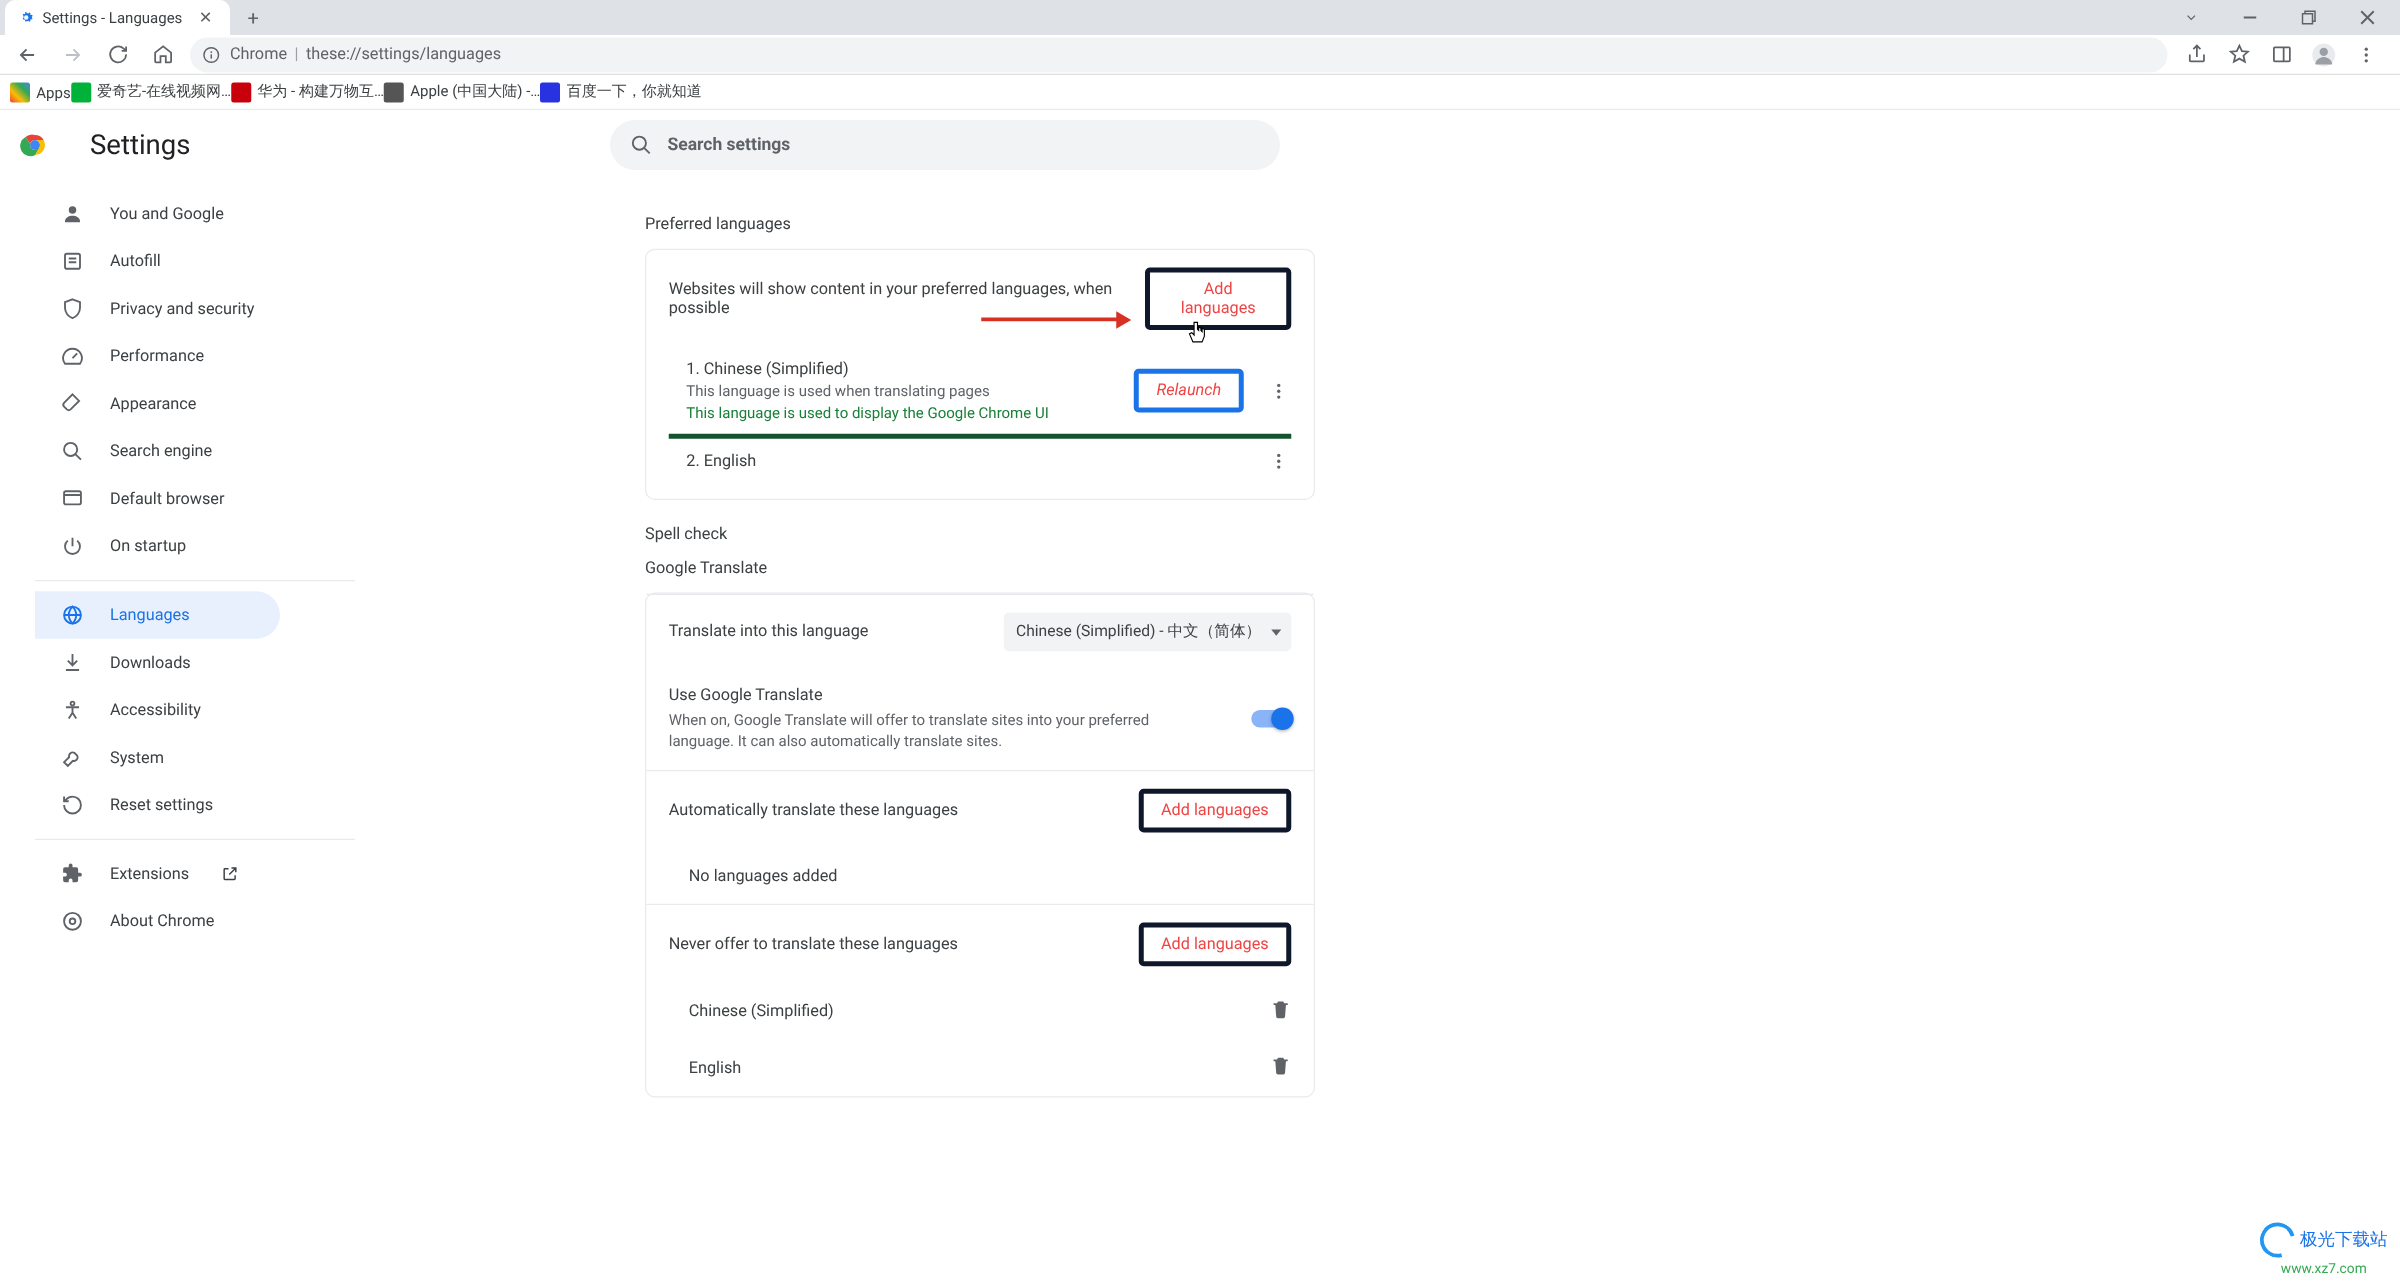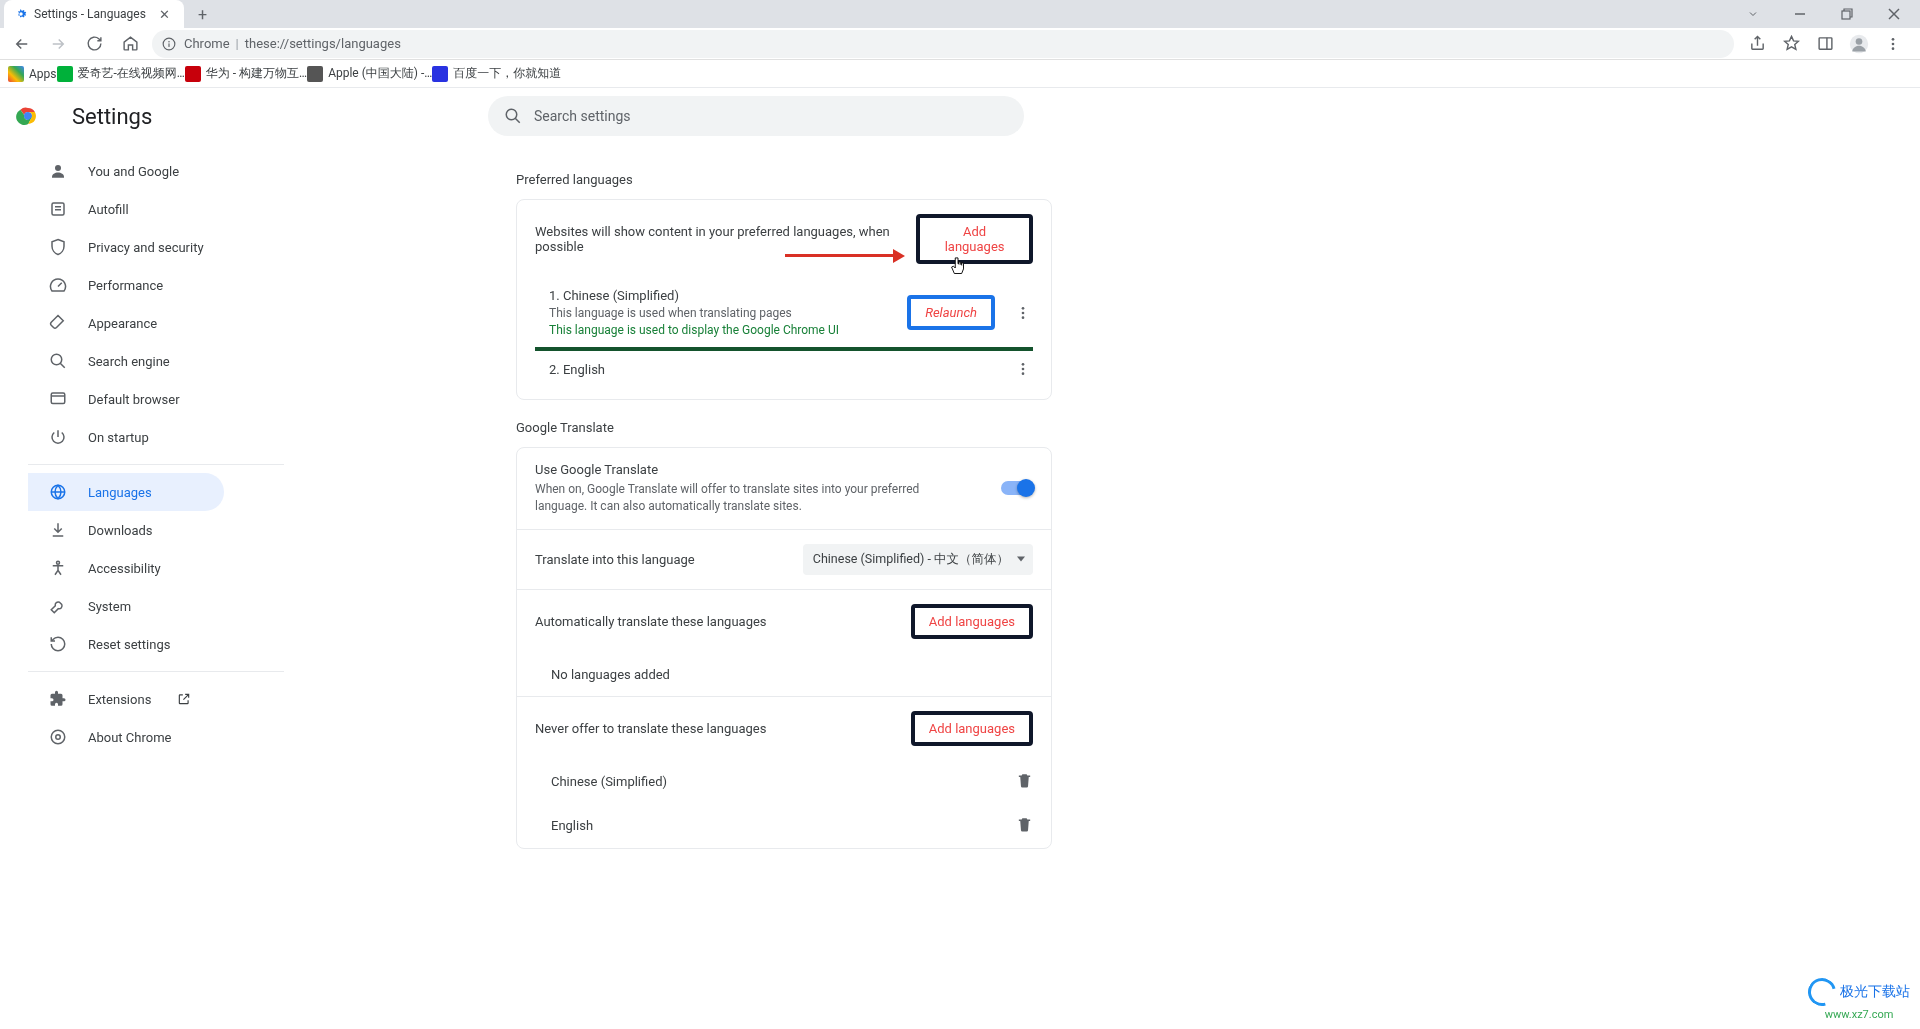--- a/index.html
+++ b/index.html
@@ -27,21 +27,21 @@
 .bookmark-bar { height: 28px; background: #fff; display: flex; align-items: center; padding: 0 8px; border-bottom: 1px solid #e8eaed; font-size: 12px; }
 .bm-item { display: flex; align-items: center; gap: 5px; color: #3c4043; cursor: pointer; }
 .bm-favicon { width: 16px; height: 16px; border-radius: 2px; display: flex; align-items: center; justify-content: center; font-size: 9px; color: #fff; }
 
 
 .page { display: flex; height: calc(100% - 88px); }
 .header-row { position: absolute; top: 88px; left: 0; right: 0; height: 56px; display: flex; align-items: center; padding: 0 16px; z-index: 2; background: #fff; }
 .header-left { display: flex; align-items: center; gap: 32px; }
 .chrome-logo { width: 24px; height: 24px; }
 .header-title { font-size: 22px; color: #202124; font-weight: 400; }
-.search-wrap { position: absolute; left: 488px; width: 536px; }
+.search-wrap { position: absolute; left: 488px; width: 536px; font-weight: bold; }
 .search-box { display: flex; align-items: center; background: #f1f3f4; border-radius: 20px; height: 40px; padding: 0 16px; gap: 12px; font-size: 14px; color: #5f6368; }
 
 .sidebar { width: 256px; padding-top: 64px; margin-left: 28px; }
 .side-item { display: flex; align-items: center; gap: 20px; padding: 9px 20px; font-size: 13px; color: #3c4043; cursor: pointer; border-radius: 0 20px 20px 0; margin-right: 60px; }
 .side-item.active { background: #e8f0fe; color: #1a73e8; }
 .side-item.active .side-icon { color: #1a73e8; }
 .side-icon { width: 20px; height: 20px; color: #5f6368; display: flex; align-items: center; justify-content: center; }
 .side-divider { height: 1px; background: #e8eaed; margin: 8px 0; }
 .side-item .ext-icon { margin-left: 6px; }
 
@@ -412,37 +412,38 @@
                   <circle cx="12" cy="5" r="2"></circle>
                   <circle cx="12" cy="12" r="2"></circle>
                   <circle cx="12" cy="19" r="2"></circle>
                 </svg>
               </span>
             </div>
         </div>
       </div>
     </div>
 
+    <div class="section-title">Spell check</div>
 
     <div class="section-title">Google Translate</div>
     <div class="card">
+      <div class="card-row border-top">
+        <span>Translate into this language</span>
+        <div class="dropdown">Chinese (Simplified) - 中文（简体）</div>
+      </div>
       <div class="card-row">
         <div class="row-inner">
           <span>Use Google Translate</span>
           <span class="sub-desc">When on, Google Translate will offer to translate sites into your preferred language. It can also automatically translate sites.</span>
         </div>
         <div class="toggle on">
             <div class="knob"></div>
           </div>
       </div>
       <div class="card-row border-top">
-        <span>Translate into this language</span>
-        <div class="dropdown">Chinese (Simplified) - 中文（简体）</div>
-      </div>
-      <div class="card-row border-top">
         <span>Automatically translate these languages</span>
         <button class="outlined-btn">Add languages</button>
       </div>
       <div class="simple-text-row">No languages added</div>
       <div class="card-row border-top">
         <span>Never offer to translate these languages</span>
         <button class="outlined-btn">Add languages</button>
       </div>
       <div class="del-row">
         <span>Chinese (Simplified)</span>

